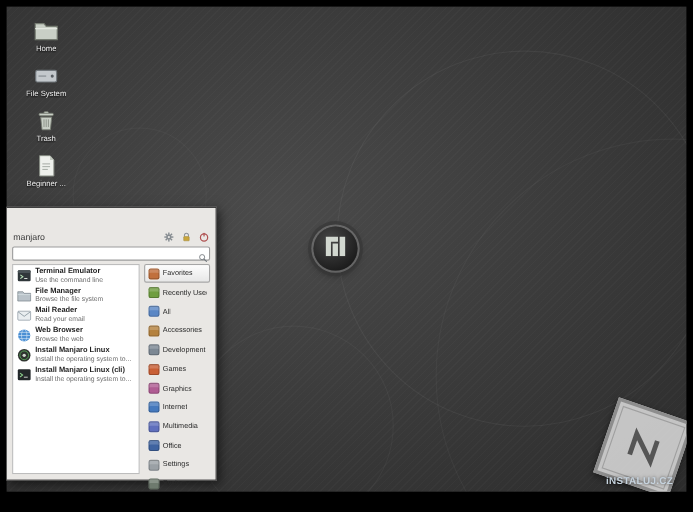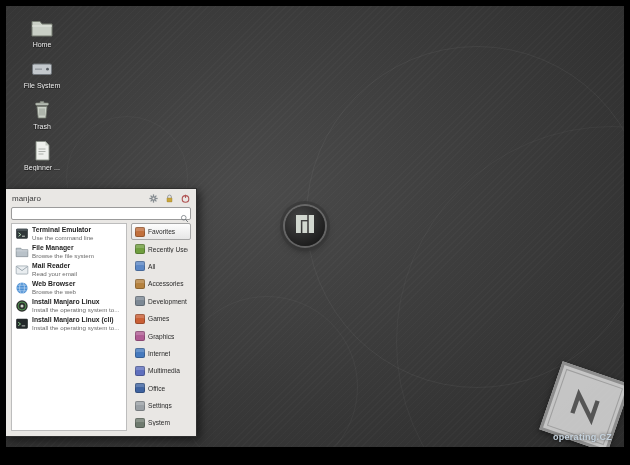--- a/index.html
+++ b/index.html
@@ -36,21 +36,21 @@
     box-shadow:0 0 0 2px rgba(190,190,190,0.35), 0 0 0 5px rgba(55,55,55,0.7), 0 3px 8px rgba(0,0,0,0.6);
     display:flex;align-items:center;justify-content:center;
   }
 
   
   .menu{
     position:absolute;left:-1px;top:182px;width:192px;height:249px;z-index:5;
     background:#e9e7e4;border:1px solid #2e2e2e;box-shadow:3px 3px 9px rgba(0,0,0,0.55);
     display:flex;flex-direction:column;box-sizing:border-box;
   }
-  .menu-head{display:flex;align-items:center;padding:3px 5px 1px 6px;}
+  .menu-head{display:flex;align-items:center;padding:20px 5px 1px 6px;}
   .username{flex:1;font-size:8px;color:#3a3a3a;}
   .hicons{display:flex;gap:4px;}
   .hbtn{width:12px;height:12px;display:flex;align-items:center;justify-content:center;cursor:pointer;}
   .hbtn svg{width:11px;height:11px;}
   .search-row{position:relative;margin:2px 5px 3px;}
   .search-input{
     display:block;width:100%;box-sizing:border-box;height:13px;border:1px solid #9b9b9b;border-radius:2px;
     background:#fff;font-size:7px;padding:0 14px 0 3px;outline:none;font-family:"Liberation Sans",sans-serif;
   }
   .search-icon{position:absolute;right:2px;top:2px;width:9px;height:9px;}
@@ -333,14 +333,14 @@
       </div>
     </div>
   </div>
 
 
   <div class="stamp">
     <svg viewBox="0 0 40 40" width="44" height="44">
       <path d="M11 29V11l18 18V11" stroke="#555555" stroke-width="4" fill="none"></path>
     </svg>
   </div>
-  <div class="wm-text">operating.CZ</div>
+  <div class="wm-text">iNSTALUJ.CZ</div>
 </div>
 
 </body></html>

